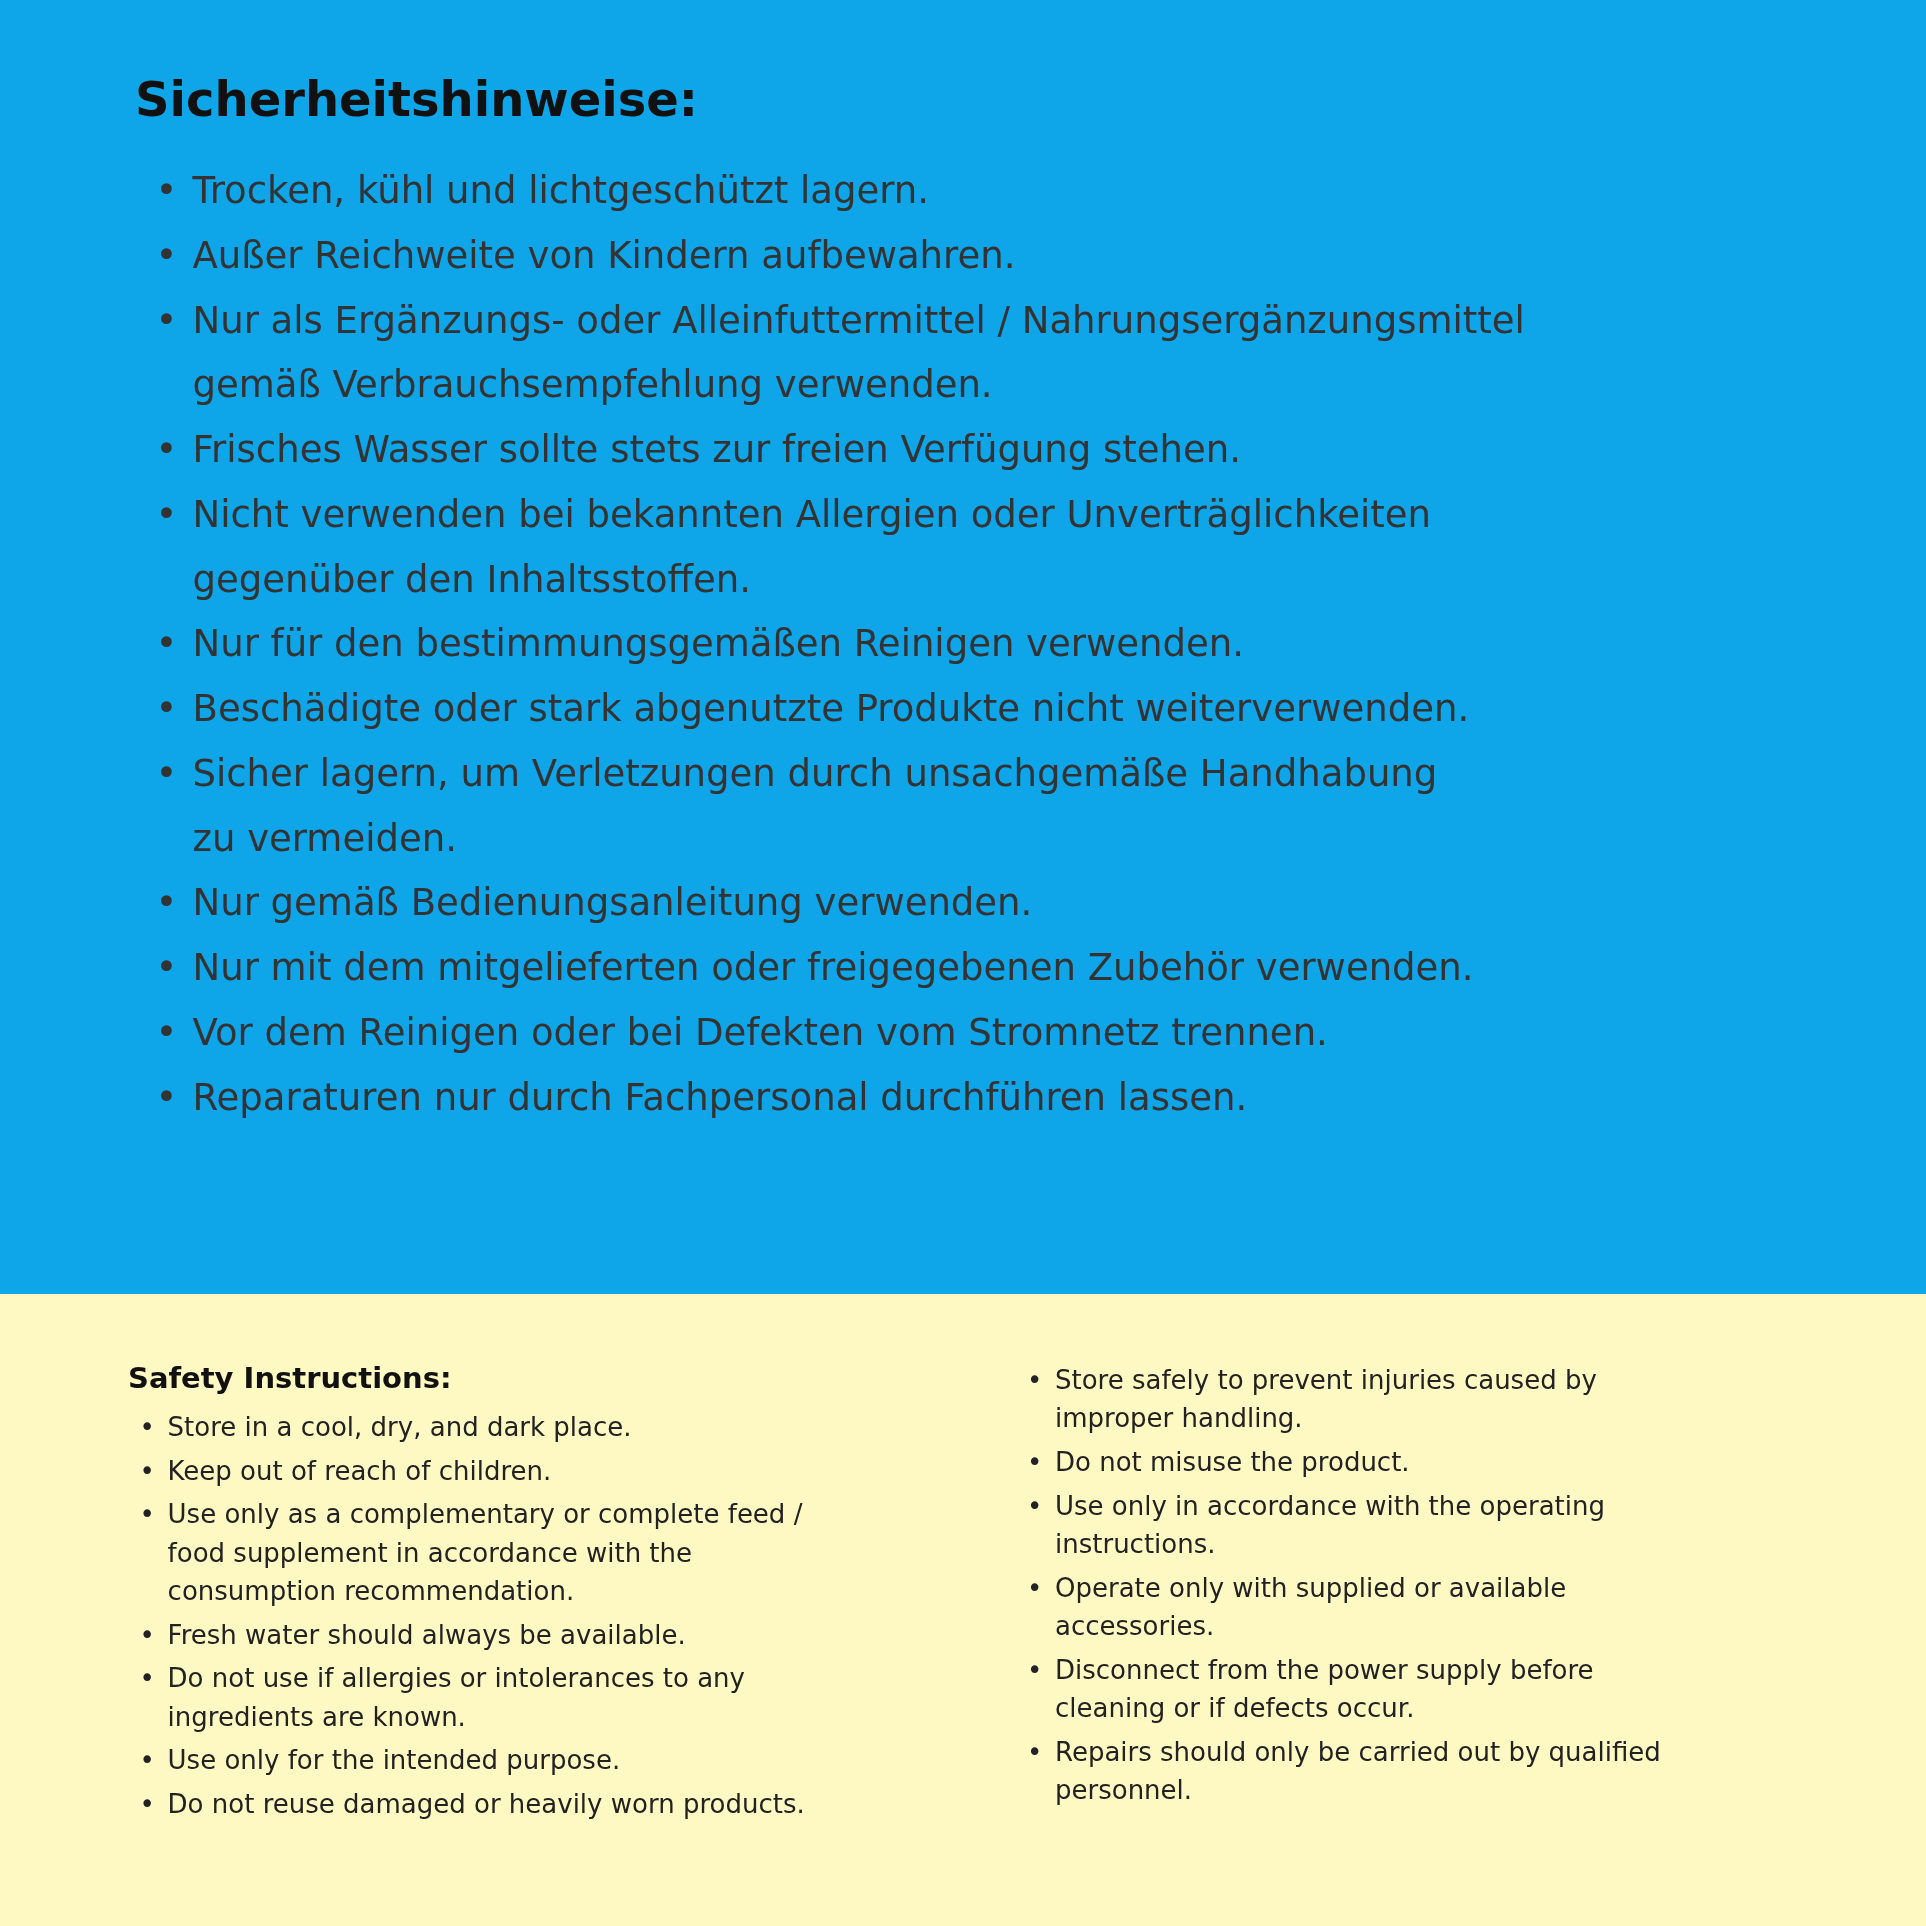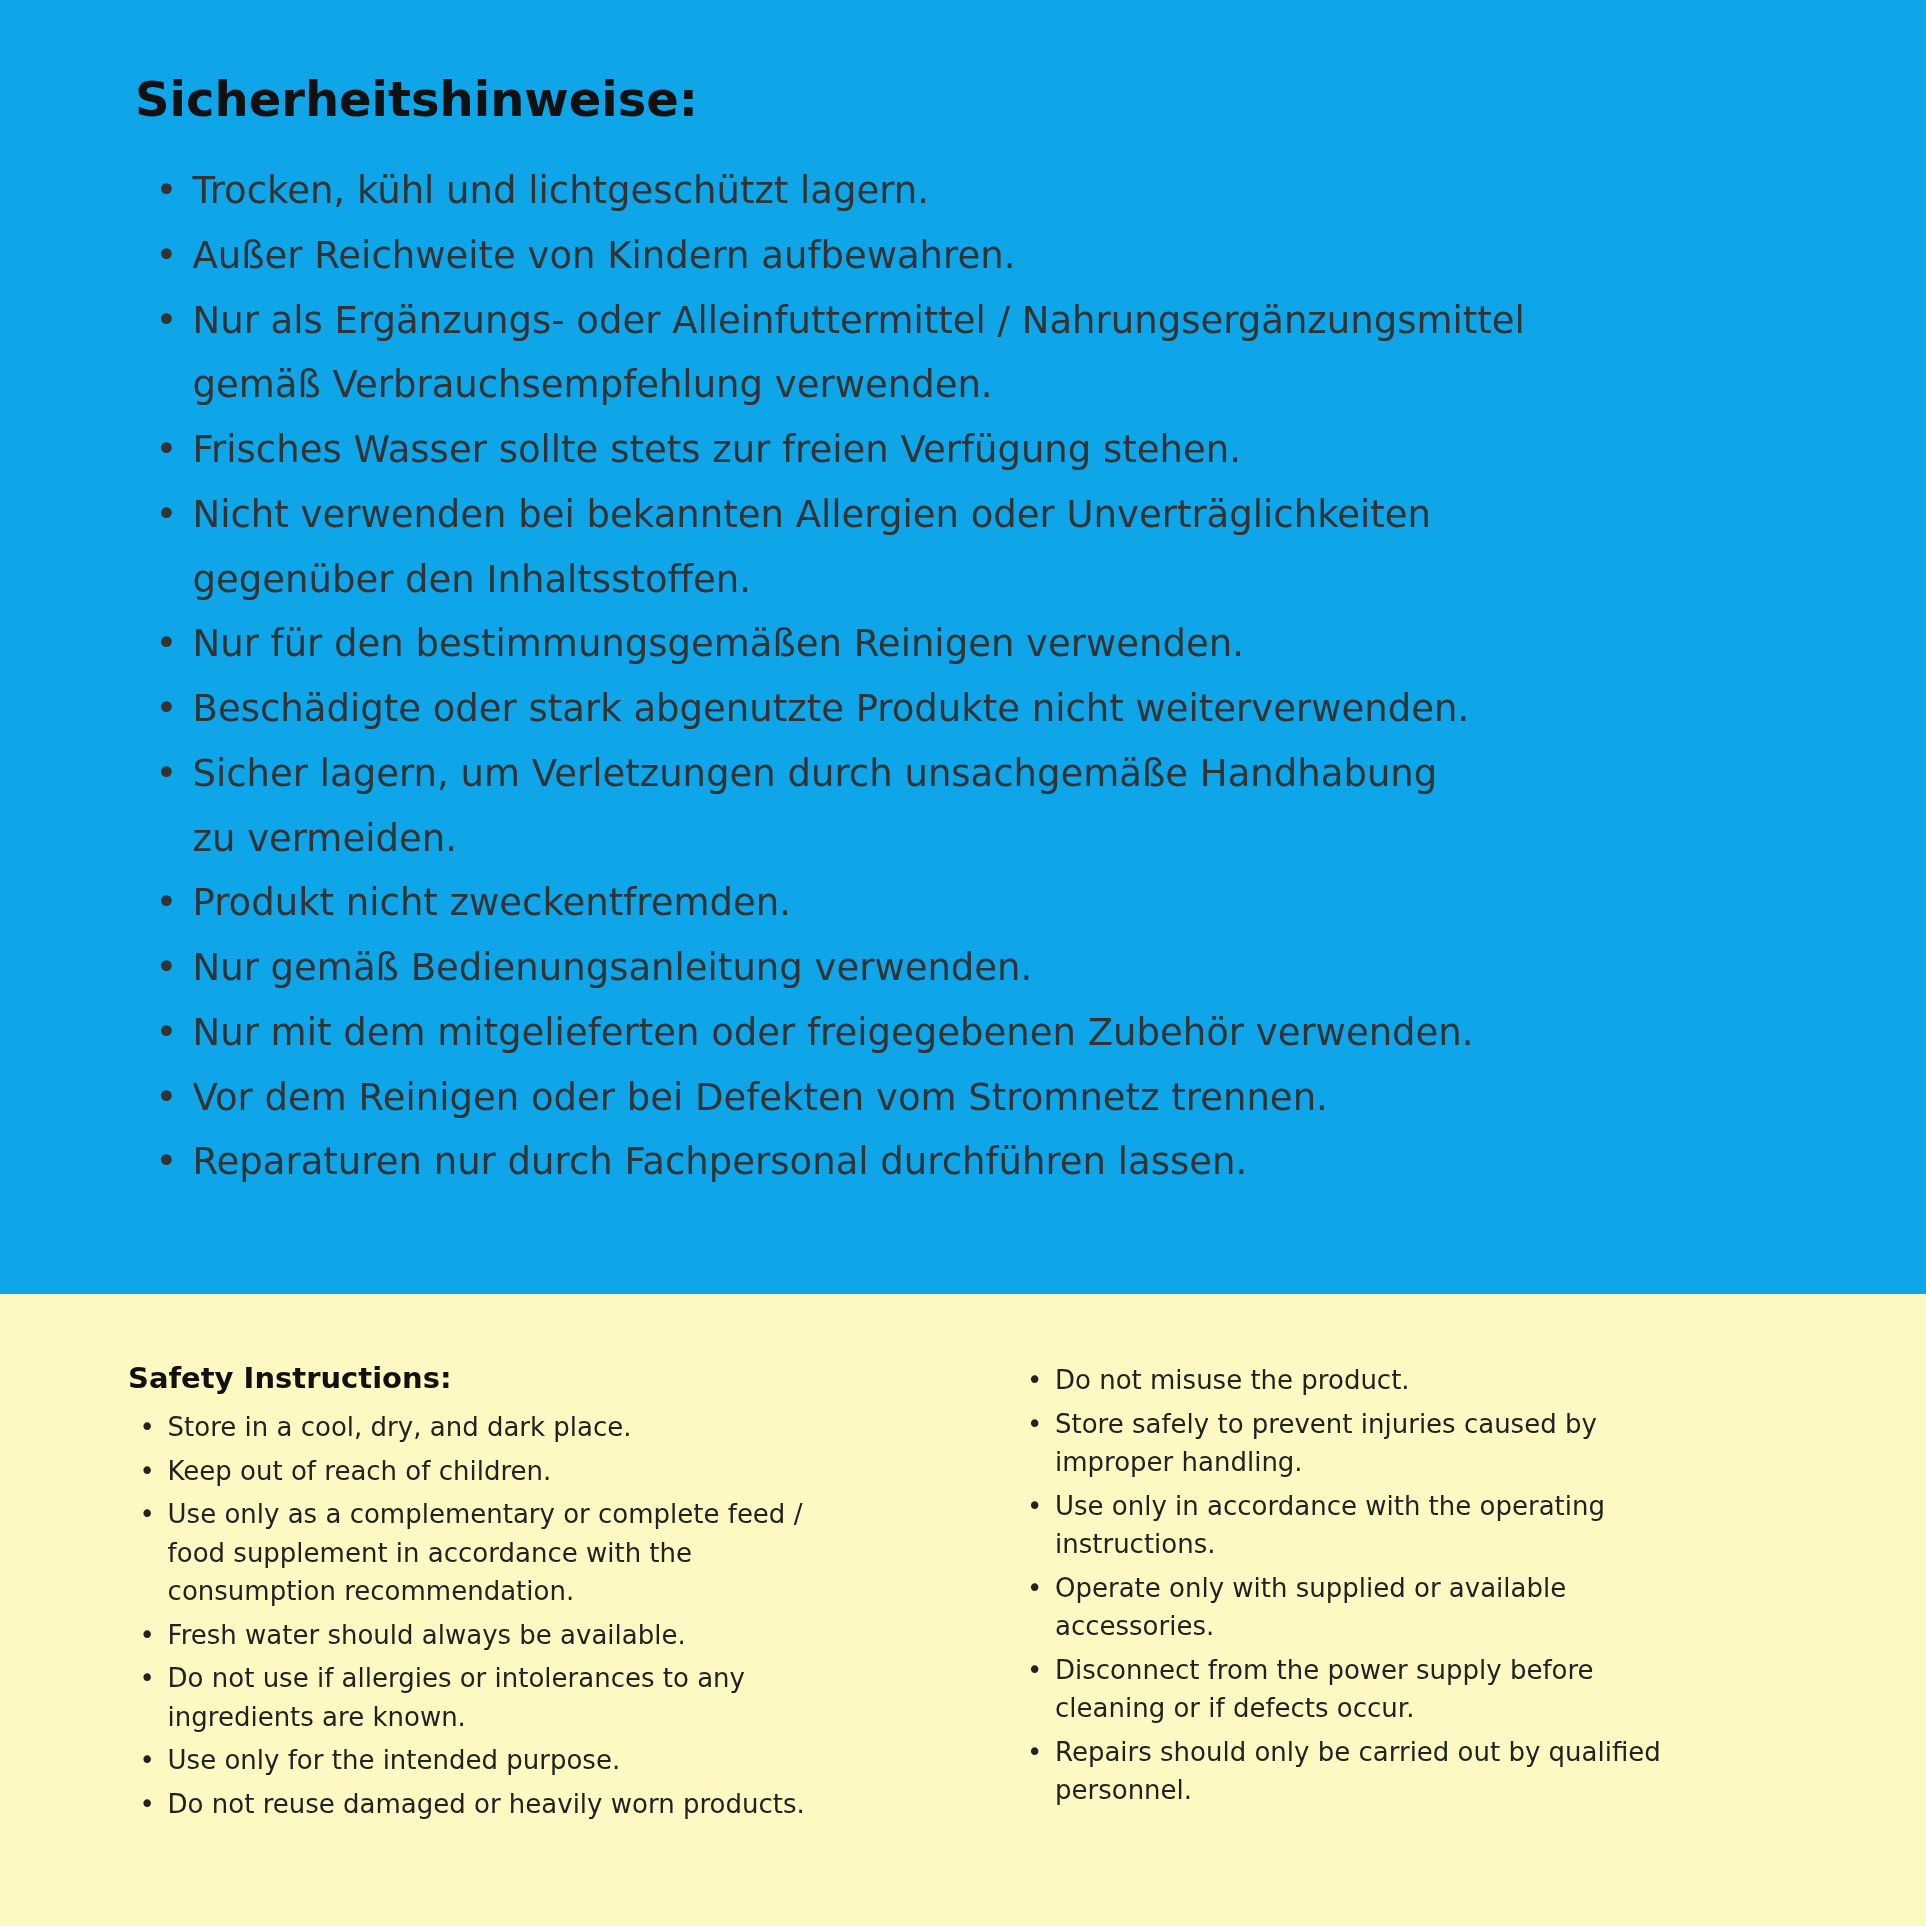--- a/index.html
+++ b/index.html
@@ -103,21 +103,20 @@
     <li>Außer Reichweite von Kindern aufbewahren.</li>
     <li>Nur als Ergänzungs- oder Alleinfuttermittel / Nahrungsergänzungsmittel
 gemäß Verbrauchsempfehlung verwenden.</li>
     <li>Frisches Wasser sollte stets zur freien Verfügung stehen.</li>
     <li>Nicht verwenden bei bekannten Allergien oder Unverträglichkeiten
 gegenüber den Inhaltsstoffen.</li>
     <li>Nur für den bestimmungsgemäßen Reinigen verwenden.</li>
     <li>Beschädigte oder stark abgenutzte Produkte nicht weiterverwenden.</li>
     <li>Sicher lagern, um Verletzungen durch unsachgemäße Handhabung
 zu vermeiden.</li>
-    <li>Produkt nicht zweckentfremden.</li>
     <li>Nur gemäß Bedienungsanleitung verwenden.</li>
     <li>Nur mit dem mitgelieferten oder freigegebenen Zubehör verwenden.</li>
     <li>Vor dem Reinigen oder bei Defekten vom Stromnetz trennen.</li>
     <li>Reparaturen nur durch Fachpersonal durchführen lassen.</li>
   </ul>
 </section>
 
 <section class="section-en">
   <div class="en-col-left">
     <h2 class="en-heading">Safety Instructions:</h2>
@@ -129,23 +128,23 @@
 consumption recommendation.</li>
       <li>Fresh water should always be available.</li>
       <li>Do not use if allergies or intolerances to any
 ingredients are known.</li>
       <li>Use only for the intended purpose.</li>
       <li>Do not reuse damaged or heavily worn products.</li>
     </ul>
   </div>
   <div class="en-col-right">
     <ul class="en-list">
-      <li>Do not misuse the product.</li>
       <li>Store safely to prevent injuries caused by
 improper handling.</li>
+      <li>Do not misuse the product.</li>
       <li>Use only in accordance with the operating
 instructions.</li>
       <li>Operate only with supplied or available
 accessories.</li>
       <li>Disconnect from the power supply before
 cleaning or if defects occur.</li>
       <li>Repairs should only be carried out by qualified
 personnel.</li>
     </ul>
   </div>

